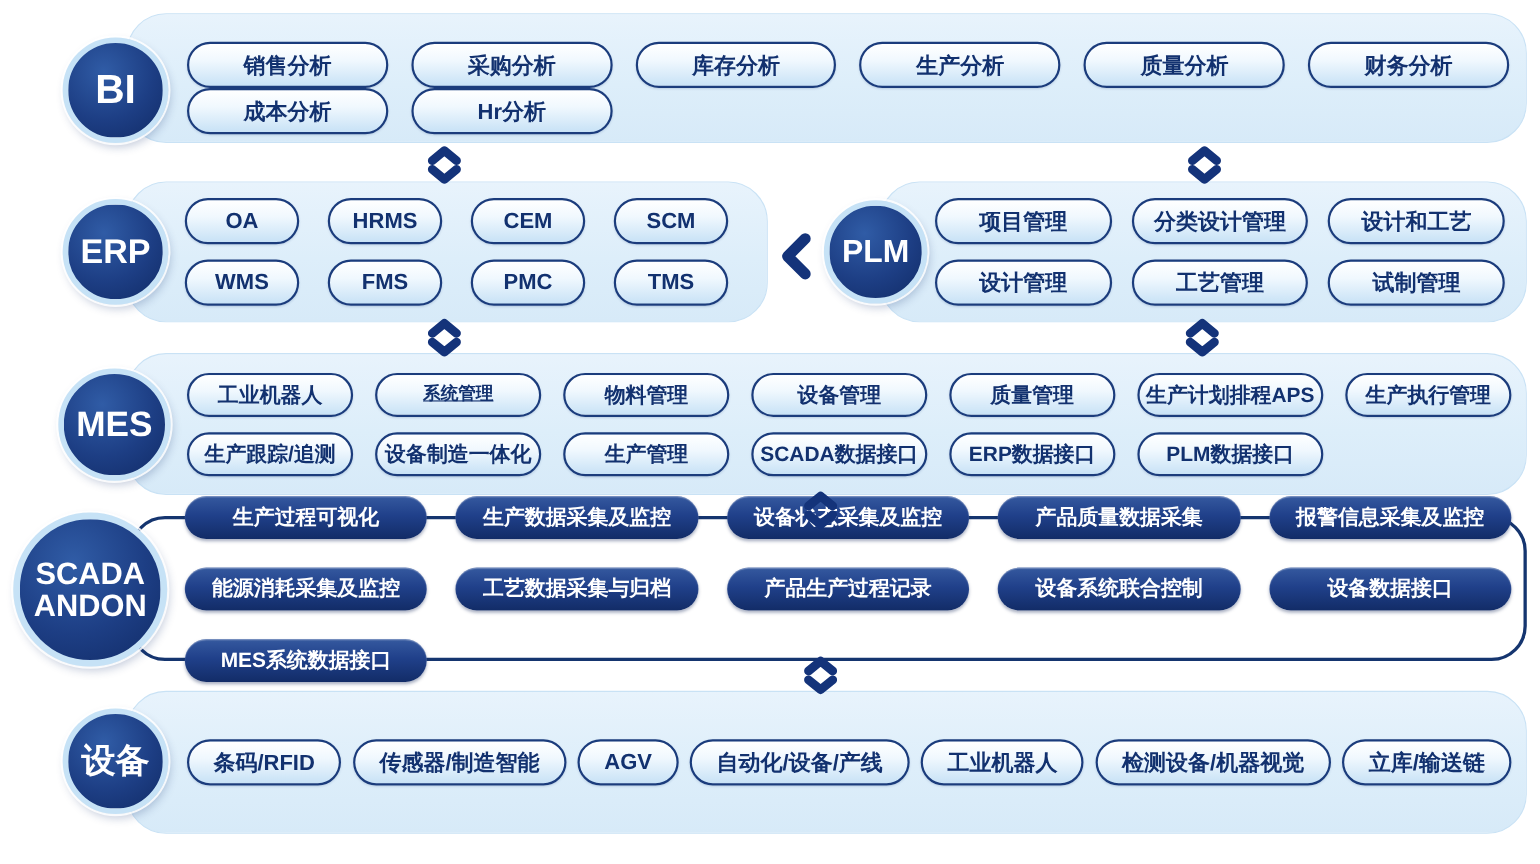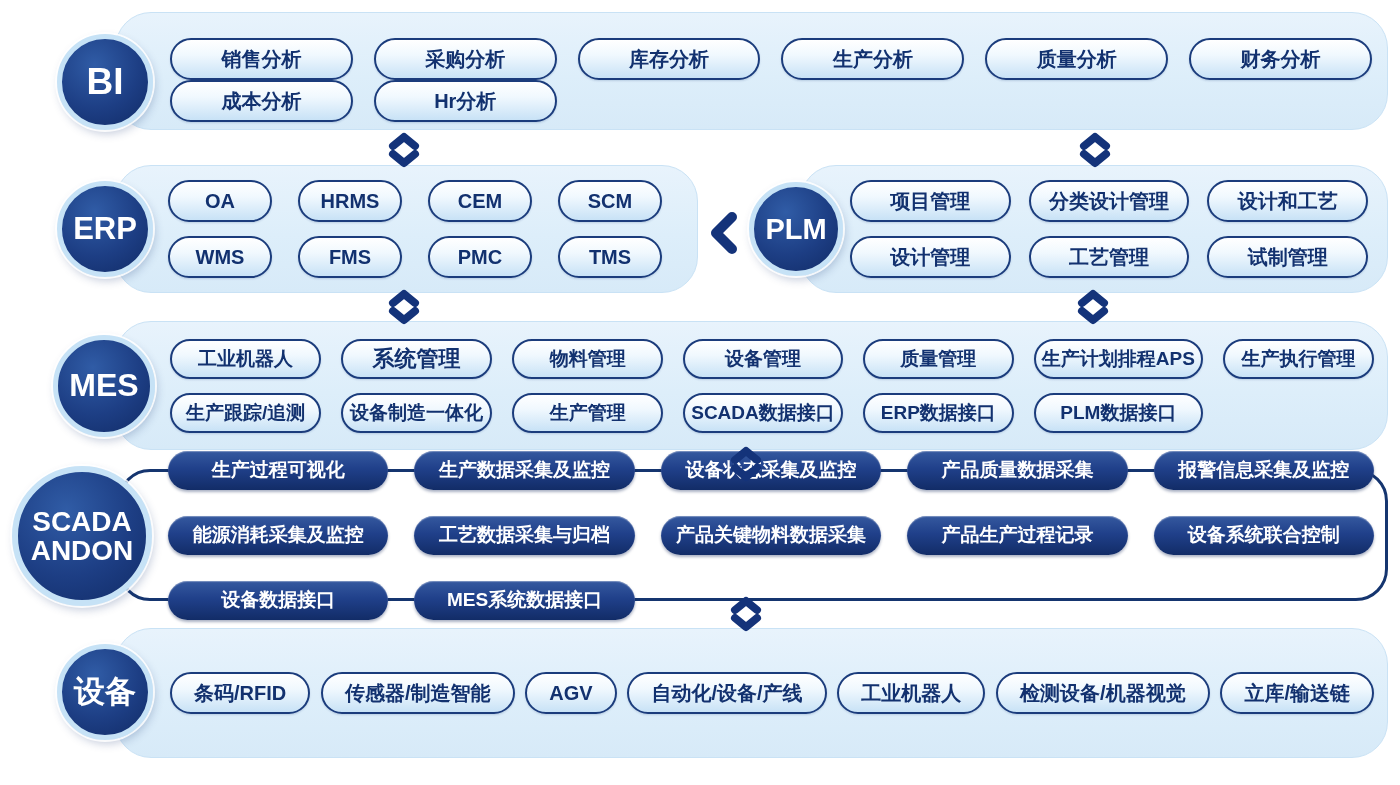--- a/index.html
+++ b/index.html
@@ -128,21 +128,21 @@
     <path d="M8 23 L19 32 L30 23" fill="none" stroke="#14337a" stroke-width="8" stroke-linecap="round" stroke-linejoin="round"></path>
   </svg>
   <svg class="connector" style="left:1074px; top:288px;" width="38" height="38" viewBox="0 0 38 38">
     <path d="M8 15 L19 6 L30 15" fill="none" stroke="#14337a" stroke-width="8" stroke-linecap="round" stroke-linejoin="round"></path>
     <path d="M8 23 L19 32 L30 23" fill="none" stroke="#14337a" stroke-width="8" stroke-linecap="round" stroke-linejoin="round"></path>
   </svg>
 
   <div class="panel" style="left:115px; top:321px; width:1273px; height:129px;"></div>
   <div class="pills mes-grid" style="left:170px; top:329px; width:1204px; height:113px;">
       <span class="pill-light mes-pill" style="font-size: 19px; height: 40px; padding: 0px 6px;">工业机器人</span>
-      <span class="pill-light mes-pill" style="font-size: 22px; height: 40px; padding: 0px 6px;">系统管理</span>
+      <span class="pill-light mes-pill" style="font-size: 16px; height: 40px; padding: 0px 6px; text-decoration: underline;">系统管理</span>
       <span class="pill-light mes-pill" style="font-size: 19px; height: 40px; padding: 0px 6px;">物料管理</span>
       <span class="pill-light mes-pill" style="font-size: 19px; height: 40px; padding: 0px 6px;">设备管理</span>
       <span class="pill-light mes-pill" style="font-size: 19px; height: 40px; padding: 0px 6px;">质量管理</span>
       <span class="pill-light mes-pill" style="font-size: 19px; height: 40px; padding: 0px 6px;">生产计划排程APS</span>
       <span class="pill-light mes-pill" style="font-size: 19px; height: 40px; padding: 0px 6px;">生产执行管理</span>
       <span class="pill-light mes-pill" style="font-size: 19px; height: 40px; padding: 0px 6px;">生产跟踪/追测</span>
       <span class="pill-light mes-pill" style="font-size: 19px; height: 40px; padding: 0px 6px;">设备制造一体化</span>
       <span class="pill-light mes-pill" style="font-size: 19px; height: 40px; padding: 0px 6px;">生产管理</span>
       <span class="pill-light mes-pill" style="font-size: 19px; height: 40px; padding: 0px 6px;">SCADA数据接口</span>
       <span class="pill-light mes-pill" style="font-size: 19px; height: 40px; padding: 0px 6px;">ERP数据接口</span>
@@ -159,21 +159,20 @@
 
   <div class="panel-dark" style="left:118px; top:469px; width:1270px; height:132px;"></div>
   <div class="pills scada-grid" style="left:168px; top:477px; width:1206px; height:116px;">
       <span class="pill-dark">生产过程可视化</span>
       <span class="pill-dark">生产数据采集及监控</span>
       <span class="pill-dark">设备状态采集及监控</span>
       <span class="pill-dark">产品质量数据采集</span>
       <span class="pill-dark">报警信息采集及监控</span>
       <span class="pill-dark">能源消耗采集及监控</span>
       <span class="pill-dark">工艺数据采集与归档</span>
-      <span class="pill-dark">产品关键物料数据采集</span>
       <span class="pill-dark">产品生产过程记录</span>
       <span class="pill-dark">设备系统联合控制</span>
       <span class="pill-dark">设备数据接口</span>
       <span class="pill-dark">MES系统数据接口</span>
     </div>
   <div class="badge" style="left:12px; top:466px; width:140px; height:140px; font-size:28px; border-width:6px;">
     <span>SCADA</span>
     <span>ANDON</span>
   </div>
 

